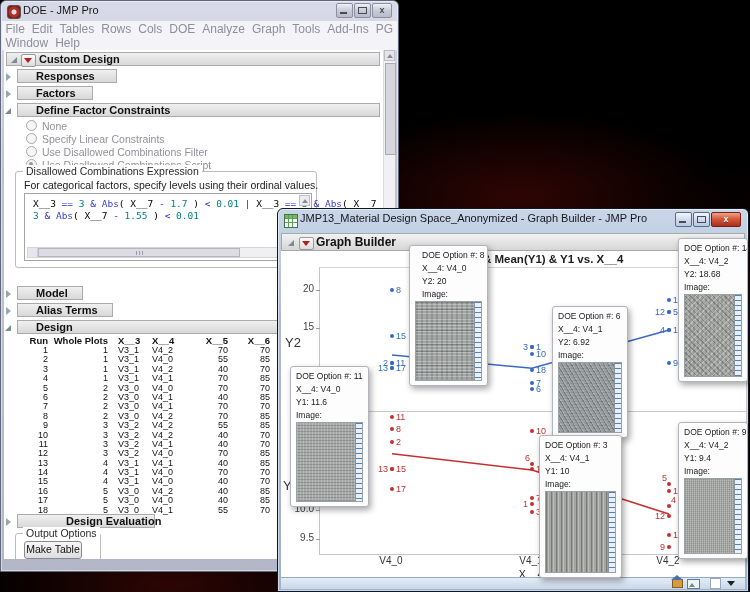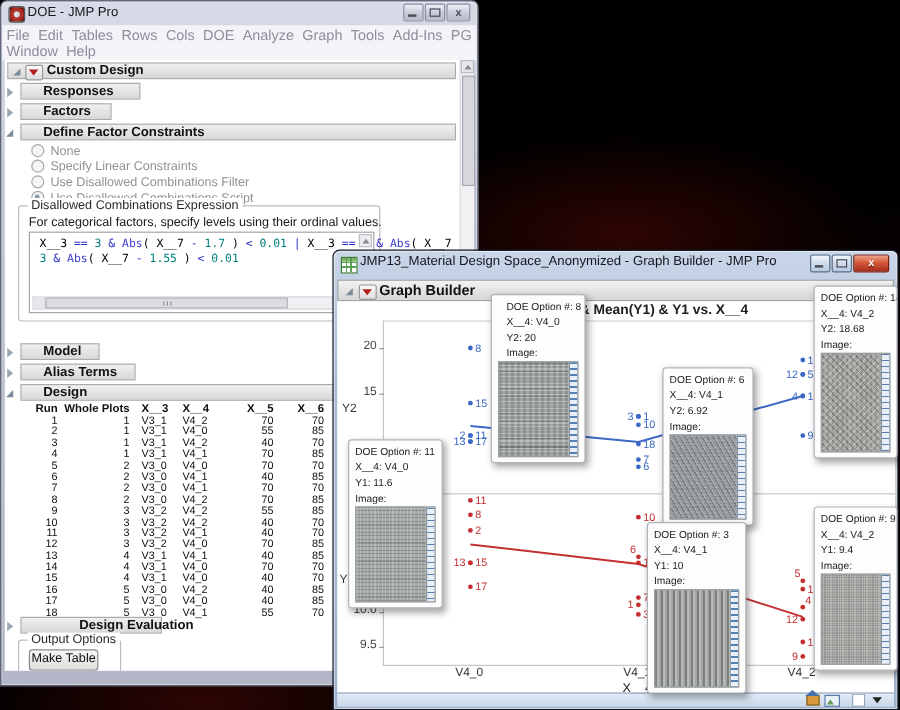--- a/index.html
+++ b/index.html
@@ -102,21 +102,21 @@
   .wbtn.active{border-color:#5a6b85;background:linear-gradient(#f2f7fd,#cfdcec 50%,#b9cadf);}
   .wbtn.close-red{width:28px;border-color:#7c1f12;background:linear-gradient(#efa28b,#d55a3c 45%,#b93категория0%);background:linear-gradient(#efa28b,#d55a3c 45%,#a92f1d);}
   .glyph-x.white{color:#fff;text-shadow:0 1px 1px rgba(0,0,0,.4);}
   #gheader{position:absolute;left:3px;top:24px;right:3px;height:18px;
     background:linear-gradient(#f2f2f2,#d6d6d6);border:1px solid #a8a8a8;box-sizing:border-box;}
   #gheader .htxt{position:absolute;left:34px;top:1px;font-size:12px;font-weight:bold;color:#111;}
   #gheader .tri-open{left:6px;top:6px;}
   #gheader .redtri-btn{left:17px;top:3px;}
   #gcontent{position:absolute;left:3px;top:42px;right:3px;height:327px;background:#fff;}
   #chart-title{position:absolute;left:205px;top:44px;font-size:11.5px;font-weight:bold;color:#1d1d1d;white-space:nowrap;}
-  .ylab{position:absolute;font-size:10px;color:#333;}
+  .ylab{position:absolute;font-size:13px;color:#333;}
   #ylab-1{left:7px;top:126px;} #ylab-2{left:5px;top:269px;}
   .ticklab{position:absolute;font-size:10px;color:#444;text-align:right;}
   .xlab{position:absolute;font-size:10px;color:#333;text-align:center;width:40px;}
   #xaxis-title{position:absolute;left:233px;top:359px;width:40px;text-align:center;font-size:10.5px;color:#222;}
   #plot-area{position:absolute;left:41px;top:58px;width:426px;height:286px;
     border:1px solid #c6c6c6;border-top-color:#d4d4d4;box-sizing:content-box;background:#fff;}
   #panel-divider{position:absolute;left:0;right:0;top:143px;height:1px;background:#c9c9c9;}
   .dot{position:absolute;width:4px;height:4px;border-radius:50%;}
   .ptlabel{position:absolute;font-size:9px;white-space:nowrap;}
   .tickmark{position:absolute;left:-4px;width:4px;height:1px;background:#9a9a9a;}
@@ -434,21 +434,21 @@
           <div class="trow">
             <span class="tc c0">18</span>
             <span class="tc c1">5</span>
             <span class="tc c2">V3_0</span>
             <span class="tc c3">V4_1</span>
             <span class="tc c4">55</span>
             <span class="tc c5">70</span>
             <span class="tc c6">1.7</span>
           </div>
         </div>
-      <div class="oheader" style="left:13px;top:464px;width:118px;padding-left:48px;">
+      <div class="oheader" style="left:13px;top:464px;width:138px;padding-left:48px;">
         <span class="tri-closed"></span>
         <span>Design Evaluation</span>
       </div>
       <div class="fieldset" style="left:11px;top:483px;width:84px;height:60px;">
         <span class="legend">Output Options</span>
       </div>
       <div id="make-table-btn" style="top:491px;">Make Table</div>
 
     </div>
 

